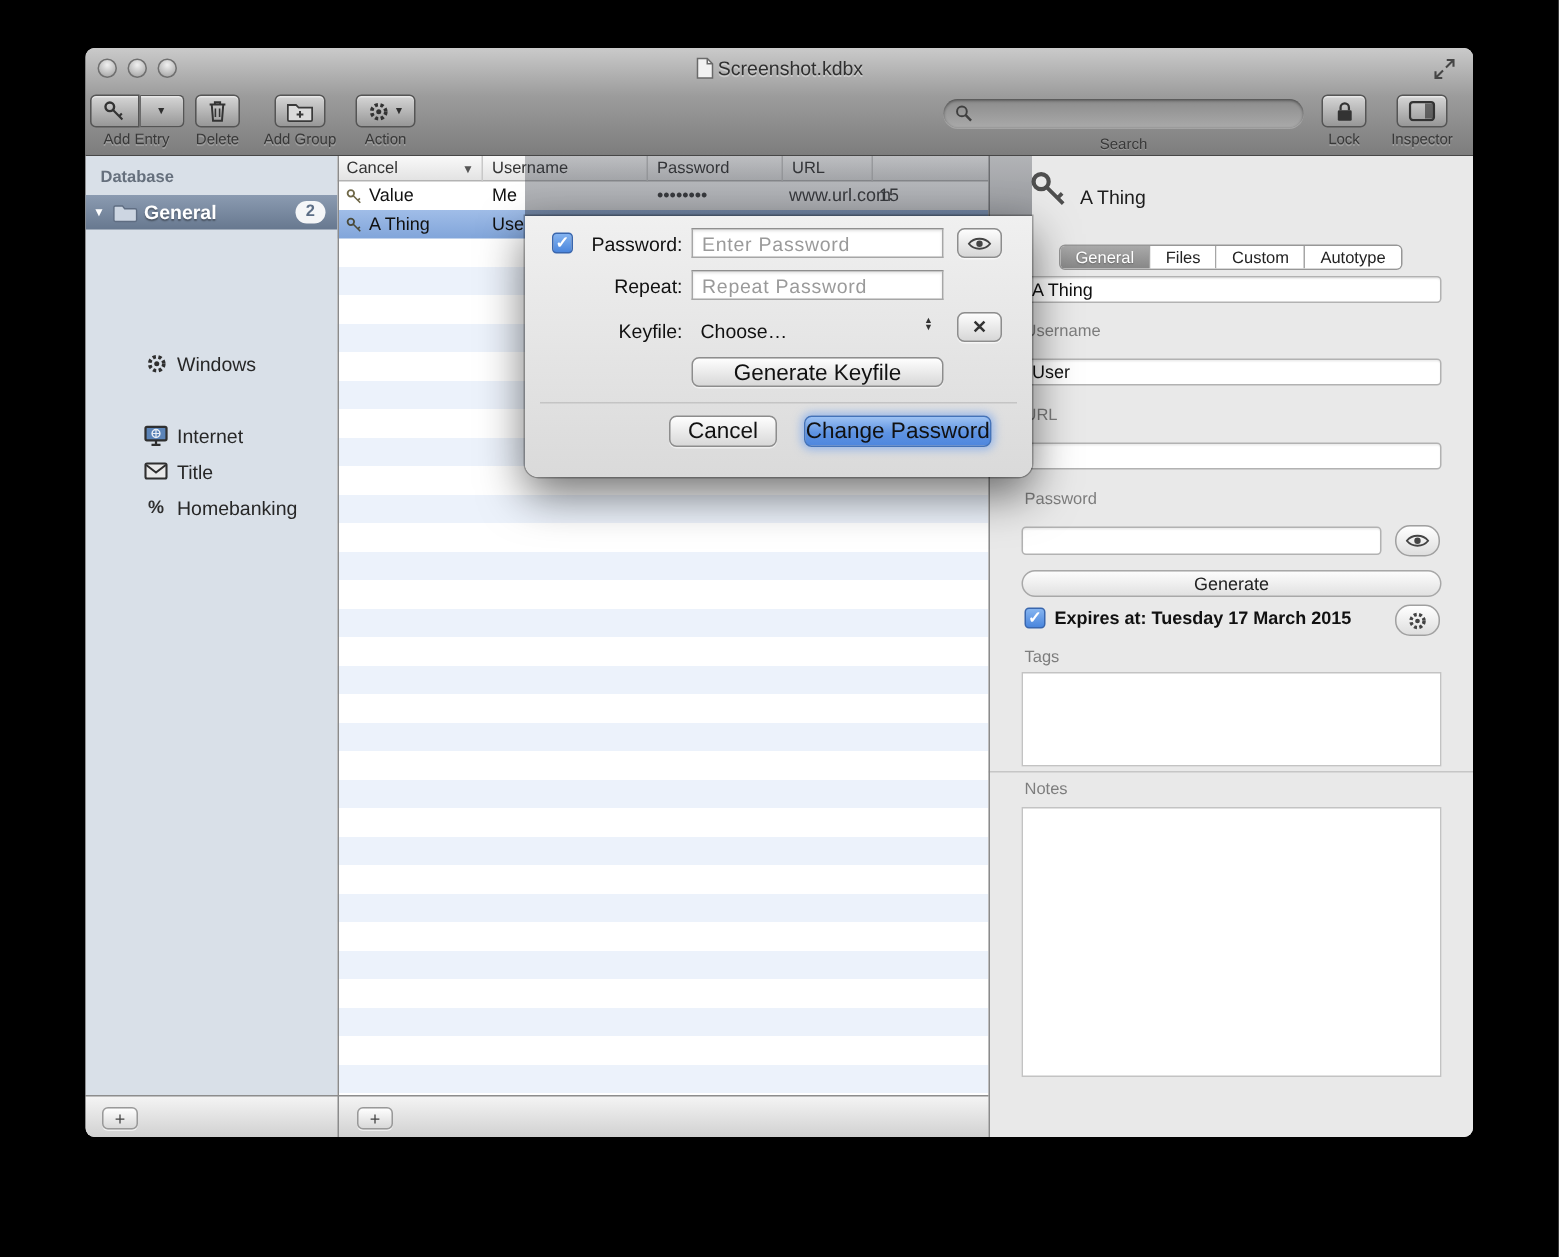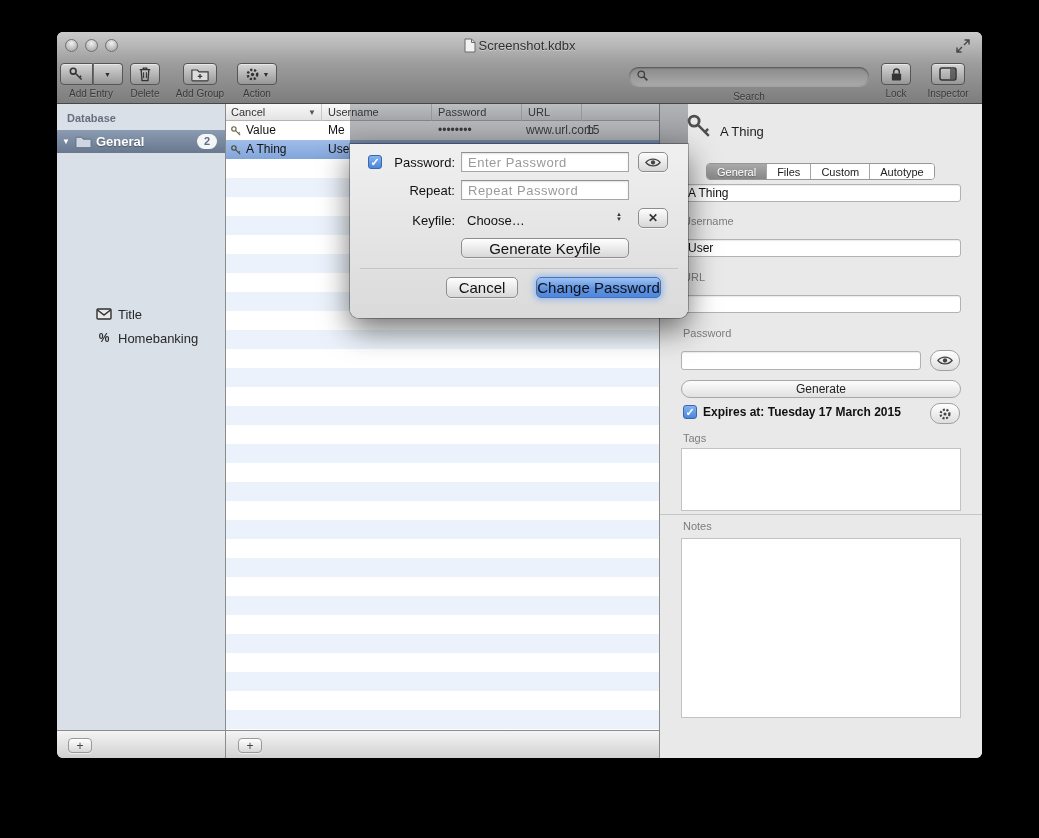--- a/index.html
+++ b/index.html
@@ -203,20 +203,40 @@
   </div>
   <div class="sbsel">
     <span class="disc">▼</span>
     <svg width="17" height="14" viewBox="0 0 18 14">
         <path d="M1 3 a1 1 0 0 1 1 -1 h5 l1.6 2 H16 a1 1 0 0 1 1 1 v7 a1 1 0 0 1 -1 1 H2 a1 1 0 0 1 -1 -1 z" fill="#cdd6e2" stroke="#5f6d82"></path>
       </svg>
     <span class="lbl">General</span>
     <span class="badge">2</span>
   </div>
 
+  <div class="sbitem" style="top:198px">
+    <span class="ic">
+        <svg width="15" height="15" viewBox="0 0 16 16">
+          <circle cx="8" cy="8" r="5" fill="none" stroke="#2f2f2f" stroke-width="2.6" stroke-dasharray="2.3 1.8"></circle>
+          <circle cx="8" cy="8" r="1.8" fill="#2f2f2f"></circle>
+        </svg>
+      </span>
+    <span class="lbl">Windows</span>
+  </div>
+  <div class="sbitem" style="top:246px">
+    <span class="ic">
+        <svg width="16" height="15" viewBox="0 0 16 14">
+          <rect x="1" y="1" width="14" height="9" rx="1" fill="#5b84b8" stroke="#2f2f2f" stroke-width="1.5"></rect>
+          <circle cx="8" cy="5.5" r="2.6" fill="none" stroke="#e8eef6" stroke-width="1"></circle>
+          <path d="M5.4 5.5 h5.2 M8 2.9 v5.2" stroke="#e8eef6" stroke-width=".8"></path>
+          <path d="M5 13 h6 M8 10 v3" stroke="#2f2f2f" stroke-width="1.5"></path>
+        </svg>
+      </span>
+    <span class="lbl">Internet</span>
+  </div>
   <div class="sbitem" style="top:270px">
     <span class="ic">
         <svg width="16" height="12" viewBox="0 0 16 12">
           <rect x="1" y="1" width="14" height="10" rx="1" fill="#e9e9e9" stroke="#2f2f2f" stroke-width="1.4"></rect>
           <path d="M1.5 2 L8 7 L14.5 2" fill="none" stroke="#2f2f2f" stroke-width="1.4"></path>
         </svg>
       </span>
     <span class="lbl">Title</span>
   </div>
   <div class="sbitem" style="top:294px">

